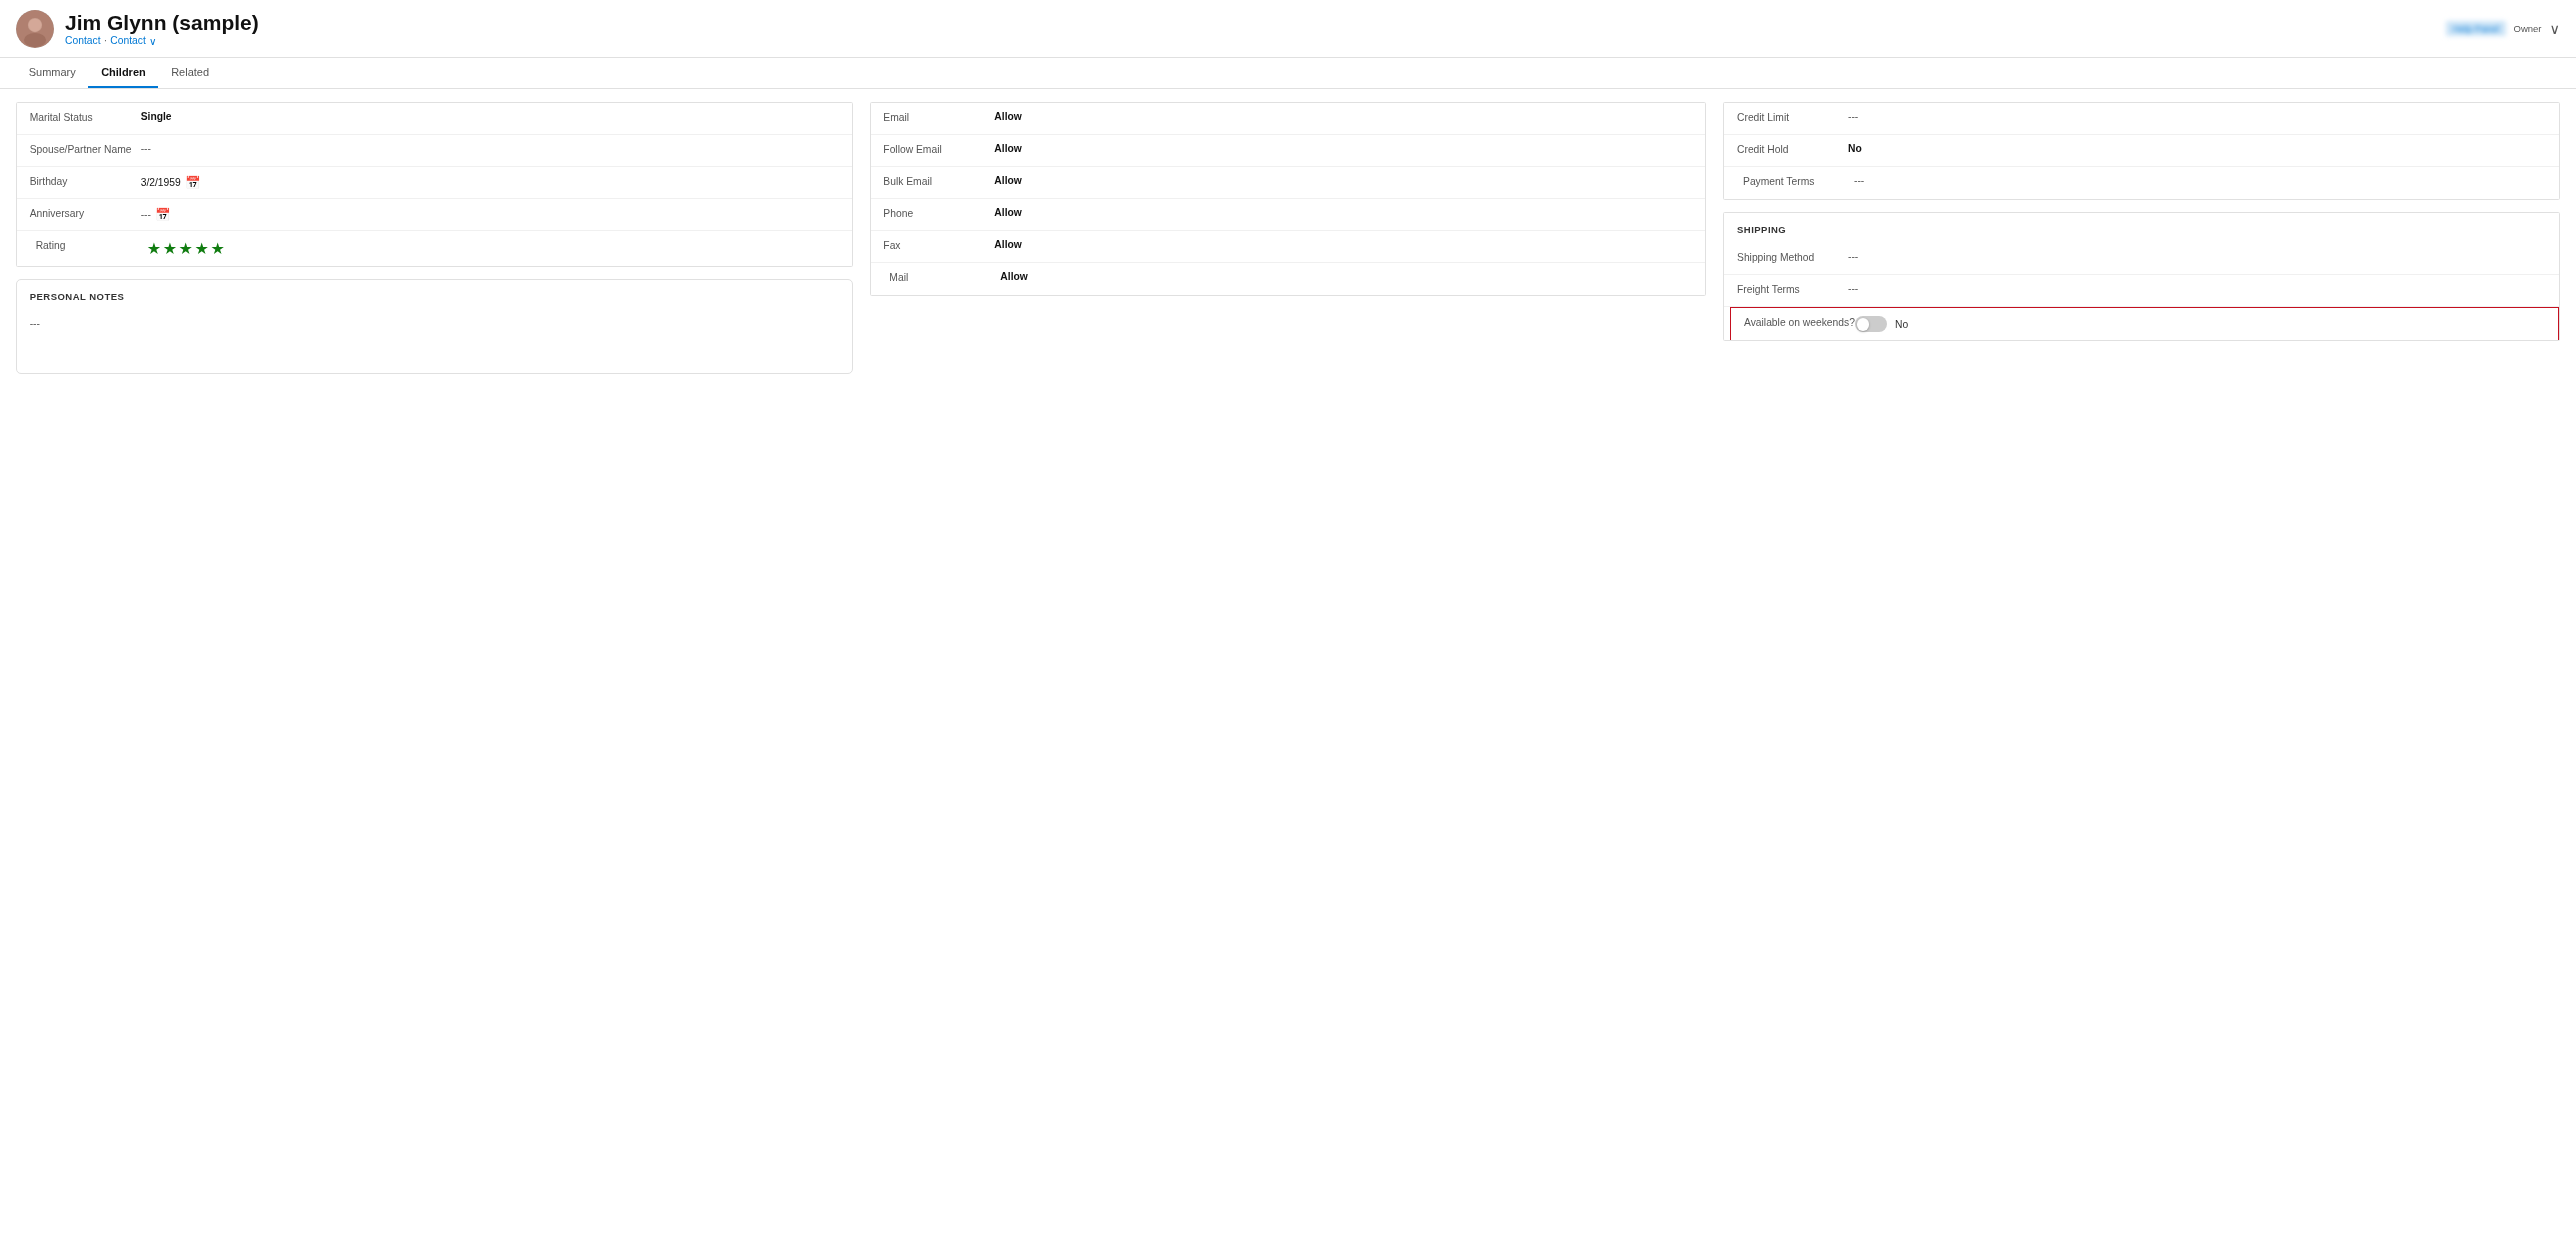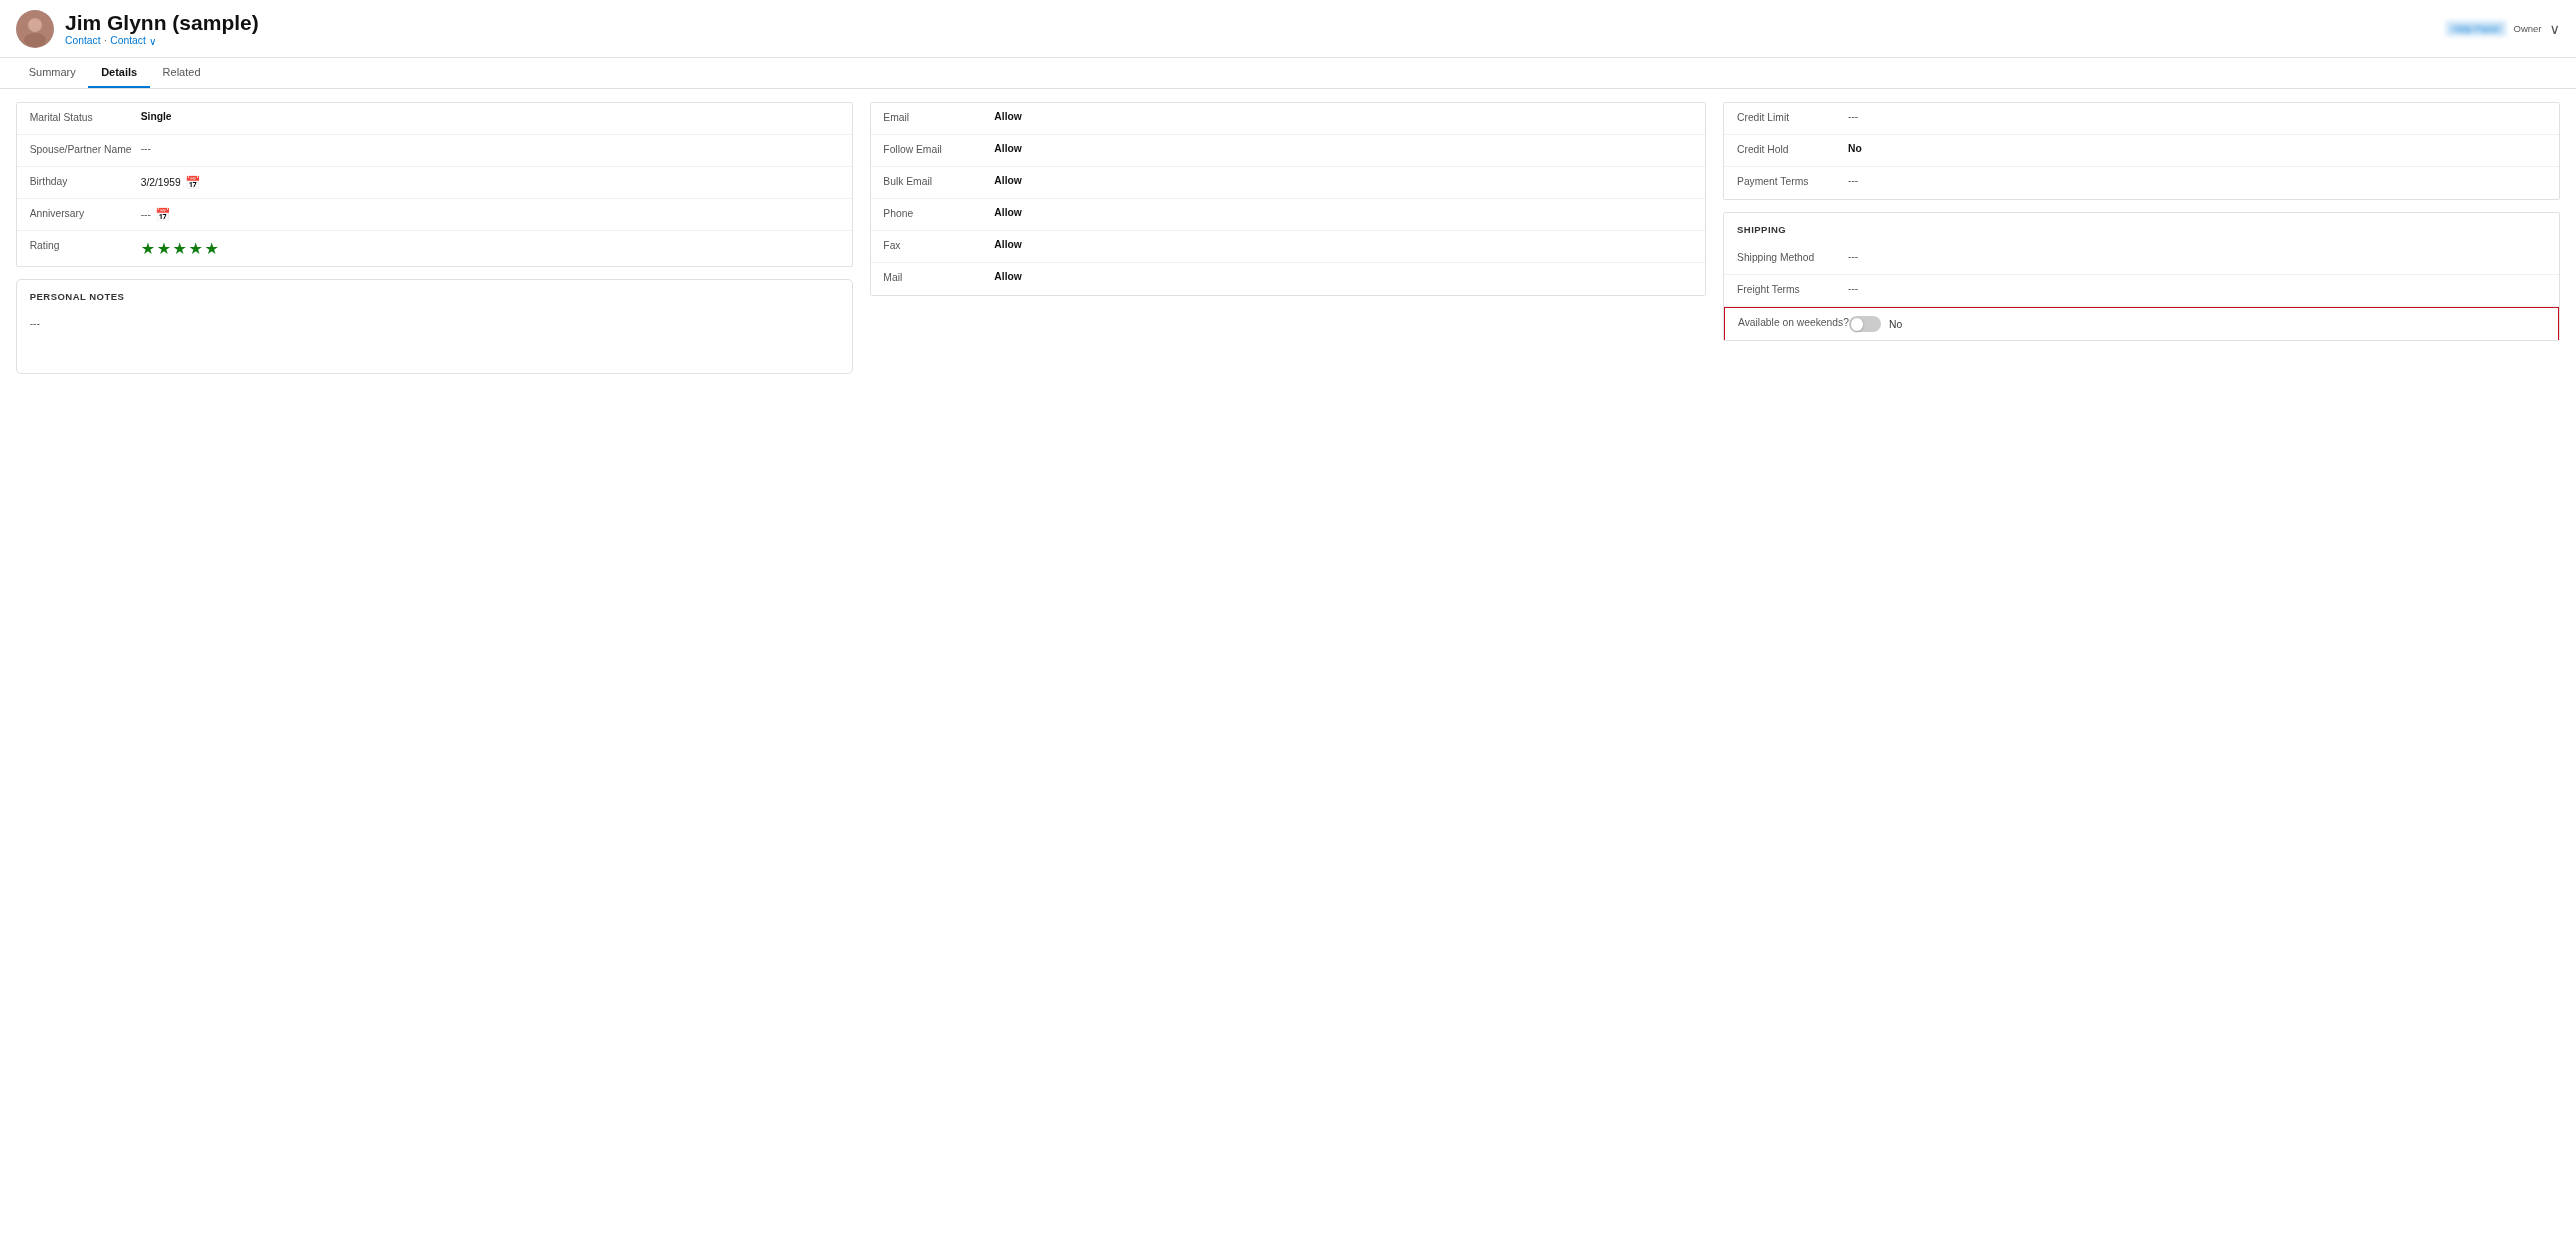--- a/index.html
+++ b/index.html
@@ -20,21 +20,21 @@
     .tabs { display: flex; gap: 0; padding: 0 16px; border-bottom: 0.8px solid #e0e0e0; }
     .tab { padding: 8px 12.7px; cursor: pointer; font-size: 11px; color: #555; border-bottom: 2.4px solid transparent; }
     .tab.active { color: #111; font-weight: 600; border-bottom: 2.4px solid #0078d4; }
 
     .content { padding: 12.7px 16px; display: grid; grid-template-columns: 1fr 1fr 1fr; gap: 17px; }
 
     .card { border: 0.8px solid #e0e0e0; border-radius: 1.6px; background: #fff; padding: 0; }
     .card-title { font-size: 9.5px; font-weight: 700; text-transform: uppercase; color: #333; letter-spacing: 0.05em; padding: 11px 12.7px 8px; }
 
     .field-row { display: flex; align-items: flex-start; padding: 8px 12.7px; border-bottom: 0.8px solid #f0f0f0; min-height: 32px; }
-    .field-row:last-child { border-bottom: none; }
+    .field-row:last-child { border-bottom: none; margin-left: 6px; }
     .field-label { width: 111px; min-width: 111px; color: #555; font-size: 10.3px; line-height: 1.4; }
     .field-value { flex: 1; font-size: 10.3px; color: #111; display: flex; align-items: center; gap: 4.8px; }
     .field-value.bold { font-weight: 700; }
 
     .stars { display: flex; gap: 1.6px; }
     .star { color: #107c10; font-size: 16px; }
 
     .toggle-container { display: flex; align-items: center; gap: 8px; }
     .toggle { width: 32px; height: 16px; border-radius: 8px; background: #ccc; position: relative; cursor: pointer; display: inline-block; }
     .toggle-thumb { width: 12.7px; height: 12.7px; border-radius: 50%; background: #fff; position: absolute; top: 1.6px; left: 1.6px; box-shadow: 0 0.8px 2.4px rgba(0,0,0,0.3); }
@@ -96,21 +96,21 @@
     <div class="blurred-badge">Help Panel</div>
     <div class="owner-section">
       <span class="owner-label">Owner</span>
     </div>
     <span class="chevron-down">∨</span>
   </div>
 </div>
 
 <div class="tabs">
   <div class="tab">Summary</div>
-  <div class="tab active">Details</div>
+  <div class="tab active">Children</div>
   <div class="tab">Related</div>
 </div>
 
 <div class="content">
 
   <div class="col">
 
     <div class="card">
 
       <div class="field-row">

